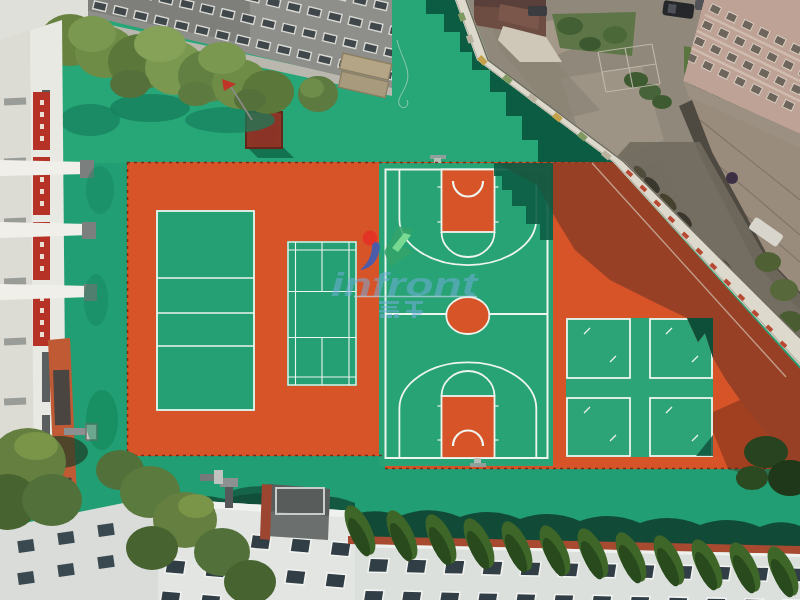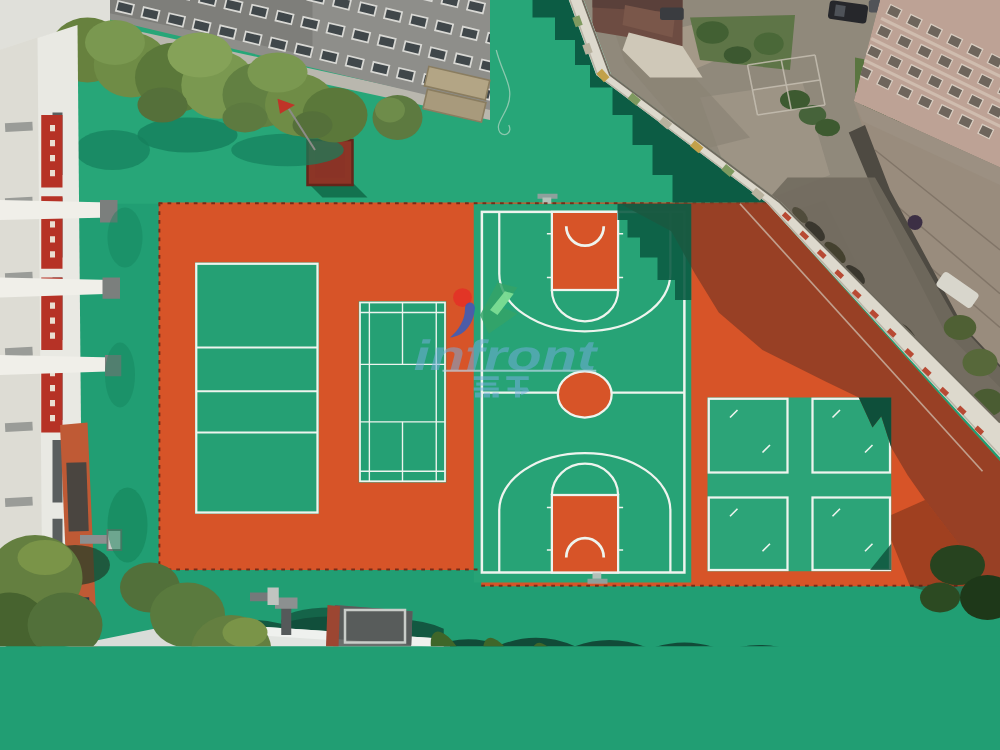--- a/index.html
+++ b/index.html
@@ -1,16 +1,16 @@
 <!DOCTYPE html>
 <html><head>
 <meta charset="utf-8">
 <style>
 html,body{margin:0;padding:0;background:#219e73;}
-#scene{width:800px;height:517px;overflow:hidden;position:relative;font-family:"Liberation Sans",sans-serif;}
+#scene{width:800px;height:600px;overflow:hidden;position:relative;font-family:"Liberation Sans",sans-serif;}
 </style>
 </head>
 <body>
 <div id="scene">
 <svg width="800" height="600" viewBox="0 0 800 600">
 
 <rect x="0" y="0" width="800" height="600" fill="#219e73"></rect>
 
 <rect x="0" y="0" width="800" height="163" fill="#27a678"></rect>
 

